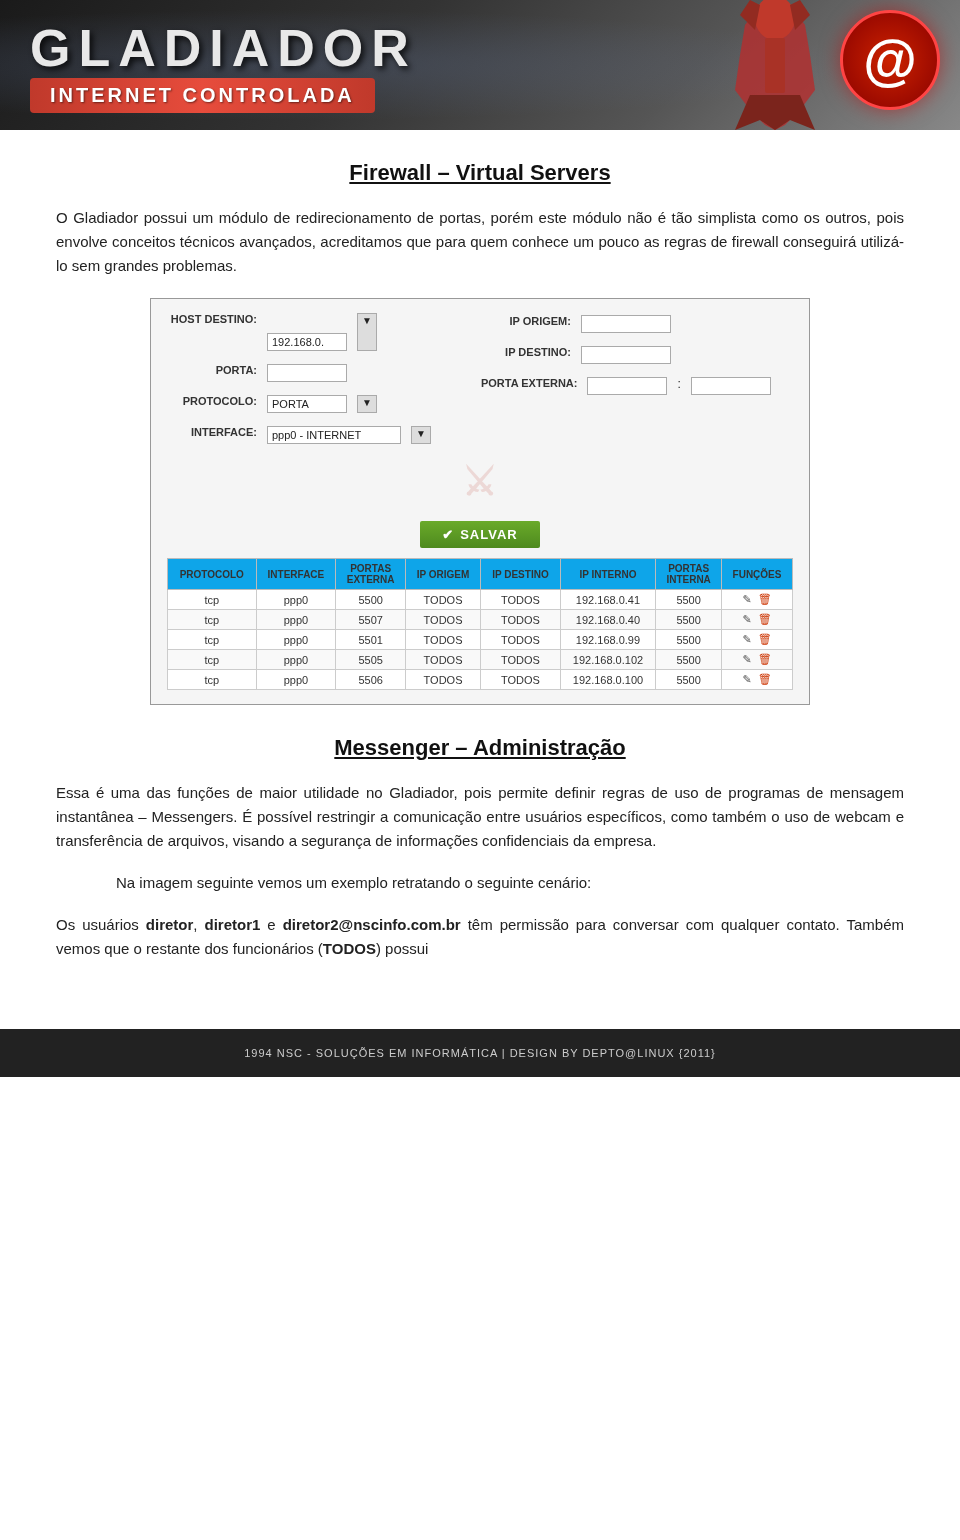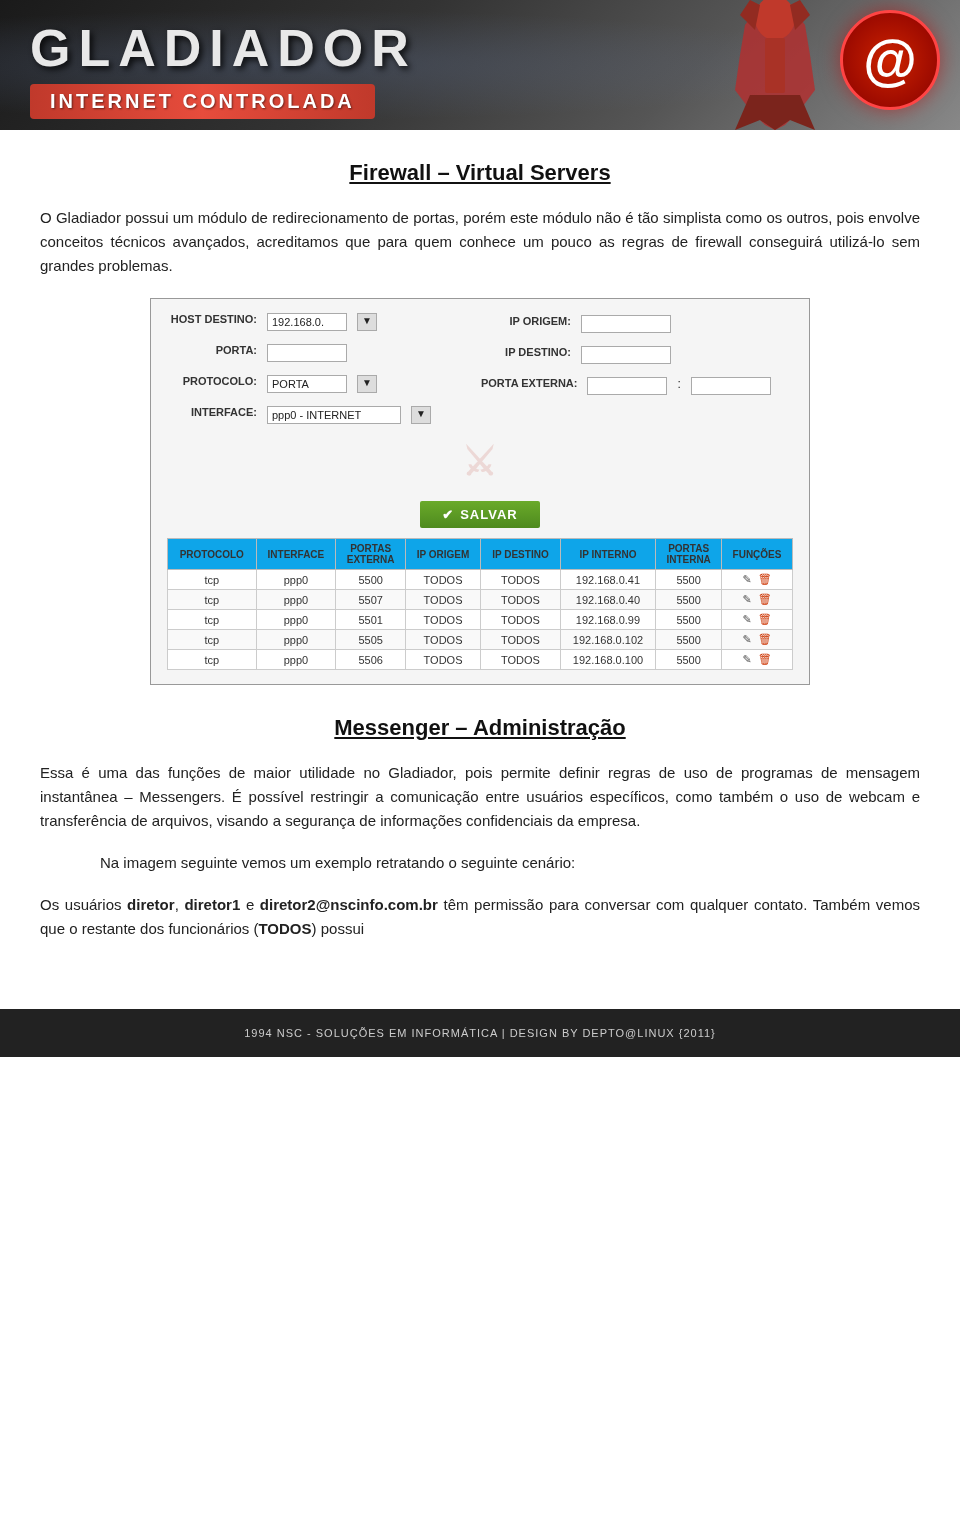--- a/index.html
+++ b/index.html
@@ -36,21 +36,21 @@
       font-size: 52px;
       font-weight: 900;
       font-family: 'Arial Black', Arial, sans-serif;
       color: #e8e8e8;
       letter-spacing: 8px;
       text-transform: uppercase;
       text-shadow: 3px 3px 6px rgba(0,0,0,0.8);
     }
     .header-subtitle-bar {
       position: absolute;
-      top: 84px;
+      top: 78px;
       left: 30px;
       background: linear-gradient(90deg, #c0392b, #e74c3c, #c0392b);
       padding: 6px 20px;
       border-radius: 4px;
     }
     .header-subtitle {
       font-size: 20px;
       font-weight: 900;
       color: #fff;
       letter-spacing: 3px;
@@ -79,21 +79,21 @@
       position: absolute;
       right: 130px;
       top: 0;
       width: 100px;
       height: 130px;
       overflow: hidden;
     }
 
     
     .content {
-      padding: 30px 40px;
+      padding: 30px 56px;
     }
 
     .section-title {
       text-align: center;
       font-size: 22px;
       font-weight: bold;
       text-decoration: underline;
       margin-bottom: 20px;
       color: #111;
     }
@@ -253,21 +253,21 @@
   <div class="section-title">Firewall – Virtual Servers</div>
 
   <div class="paragraph">O Gladiador possui um módulo de redirecionamento de portas, porém este módulo não é tão simplista como os outros, pois envolve conceitos técnicos avançados, acreditamos que para quem conhece um pouco as regras de firewall conseguirá utilizá-lo sem grandes problemas.</div>
 
   <div class="form-container">
     <div class="form-two-col">
 
       <div class="form-col">
         <div class="form-row">
           <span class="form-label">HOST DESTINO:</span>
-          <span class="form-input" style="display:inline-block; padding:2px 4px;">192.168.0.</span>
+          <span class="form-input" style="display:inline-block; padding:2px 4px;margin-top:20px;">192.168.0.</span>
           <span style="border:1px solid #aaa; background:#ddd; padding:1px 4px; font-size:10px; cursor:pointer;">▼</span>
         </div>
         <div class="form-row">
           <span class="form-label">PORTA:</span>
           <span class="form-input" style="display:inline-block; width:80px;"></span>
         </div>
         <div class="form-row">
           <span class="form-label">PROTOCOLO:</span>
           <span class="form-input" style="display:inline-block; padding:2px 4px;">PORTA</span>
           <span style="border:1px solid #aaa; background:#ddd; padding:1px 4px; font-size:10px; cursor:pointer;">▼</span>

